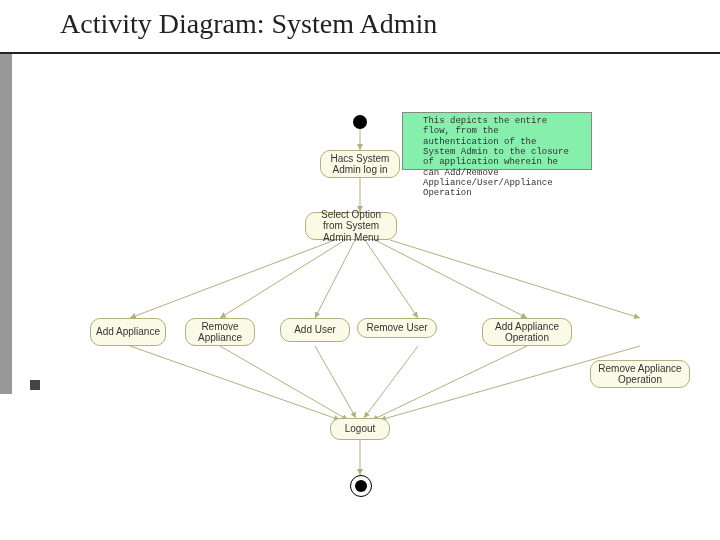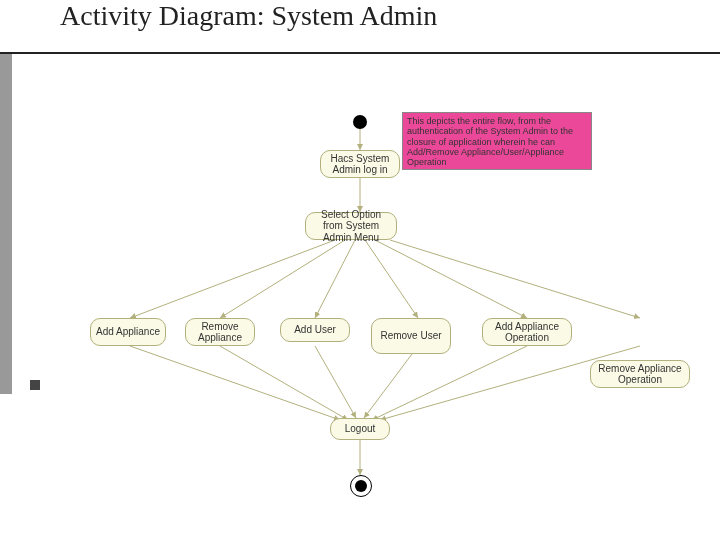--- a/index.html
+++ b/index.html
@@ -7,21 +7,21 @@
     padding: 0;
     width: 720px;
     height: 540px;
     background: #fff;
     font-family: "Times New Roman", Times, serif;
     overflow: hidden;
     position: relative;
   }
   .title {
     position: absolute;
-    top: 0;
+    top: 8px;
     left: 60px;
     font-size: 28px;
     color: #222;
     font-weight: 400;
   }
   .title-rule {
     position: absolute;
     left: 0;
     top: 52px;
     width: 720px;
@@ -58,25 +58,25 @@
     align-items: center;
     justify-content: center;
     padding: 3px 5px;
     box-sizing: border-box;
     line-height: 1.15;
   }
   
   .note {
     position: absolute;
     border: 1px solid #888;
-    background: #ec4899;
-    font-family: Liberation Sans, sans-serif;
+    background: #86efac;
+    font-family: Liberation Mono, monospace;
     font-size: 9px;
     color: #333;
-    padding: 3px 4px;
+    padding: 3px 20px;
     box-sizing: border-box;
     line-height: 1.15;
   }
   
   .dot {
     position: absolute;
     width: 14px;
     height: 14px;
     background: #000;
     border-radius: 50%;
@@ -154,21 +154,21 @@
   </div>
 <div id="n-addAppliance" class="node" style="left: 90px; top: 318px; width: 76px; height: 28px;">
     <span>Add Appliance</span>
   </div>
 <div id="n-removeAppliance" class="node" style="left: 185px; top: 318px; width: 70px; height: 28px;">
     <span>Remove Appliance</span>
   </div>
 <div id="n-addUser" class="node" style="left: 280px; top: 318px; width: 70px; height: 24px; align-items: center;">
     <span>Add User</span>
   </div>
-<div id="n-removeUser" class="node" style="left: 371px; top: 318px; width: 80px; height: 36px;">
+<div id="n-removeUser" class="node" style="left: 357px; top: 318px; width: 80px; height: 20px;">
     <span>Remove User</span>
   </div>
 <div id="n-addApplOp" class="node" style="left: 482px; top: 318px; width: 90px; height: 28px;">
     <span>Add Appliance Operation</span>
   </div>
 <div id="n-removeApplOp" class="node" style="left: 590px; top: 312px; width: 100px; height: 28px; margin-top: 48px;">
     <span>Remove Appliance Operation</span>
   </div>
 <div id="n-logout" class="node" style="left: 330px; top: 418px; width: 60px; height: 22px;">
     <span>Logout</span>

